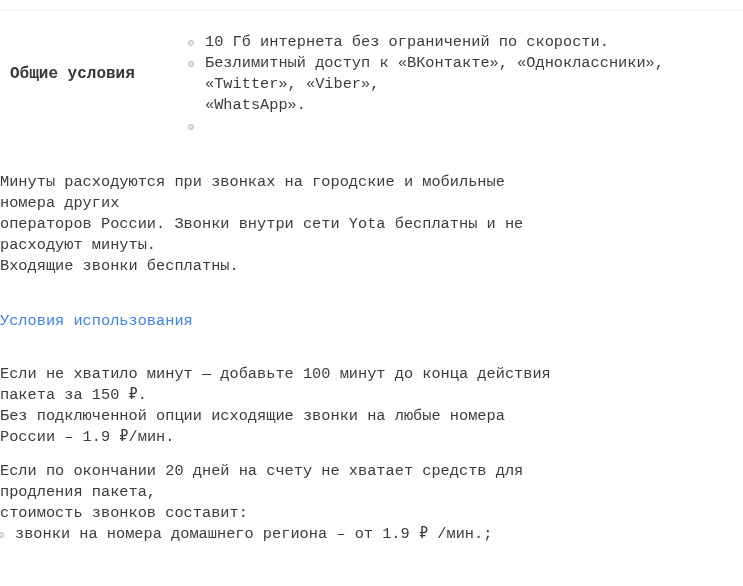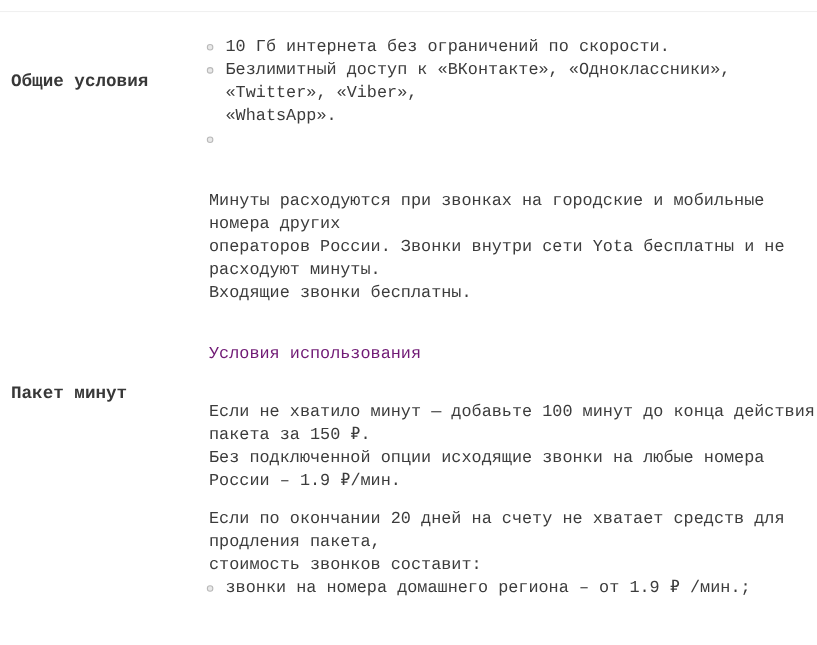--- a/index.html
+++ b/index.html
@@ -54,21 +54,21 @@
   }
   .para {
     margin: 0;
     white-space: pre-line;
   }
   .subheading {
     margin: 34px 0 32px 0;
     font-size: 15.3px;
     font-weight: normal;
     line-height: 21px;
-    color: #701a75;
+    color: #3b82f6;
   }
   .para-followup {
     margin-top: 13px;
   }
   ul.bullets {
     list-style: none;
     margin: 0;
     padding: 0;
   }
   ul.bullets li {
@@ -110,21 +110,20 @@
 «WhatsApp».</span>
         </li>
         <li>
           <span class="bullet-dot"></span>
         </li>
       </ul>
     </div>
   </section>
 
   <section class="row">
-    <div class="label-col">Пакет минут</div>
     <div class="content-col">
       <p class="para">Минуты расходуются при звонках на городские и мобильные номера других
 операторов России. Звонки внутри сети Yota бесплатны и не расходуют минуты.
 Входящие звонки бесплатны.</p>
       <h4 class="subheading">Условия использования</h4>
       <p class="para">Если не хватило минут — добавьте 100 минут до конца действия пакета за 150 ₽.
 Без подключенной опции исходящие звонки на любые номера
 России – 1.9 ₽/мин.</p>
       <p class="para para-followup">Если по окончании 20 дней на счету не хватает средств для продления пакета,
 стоимость звонков составит:</p>

